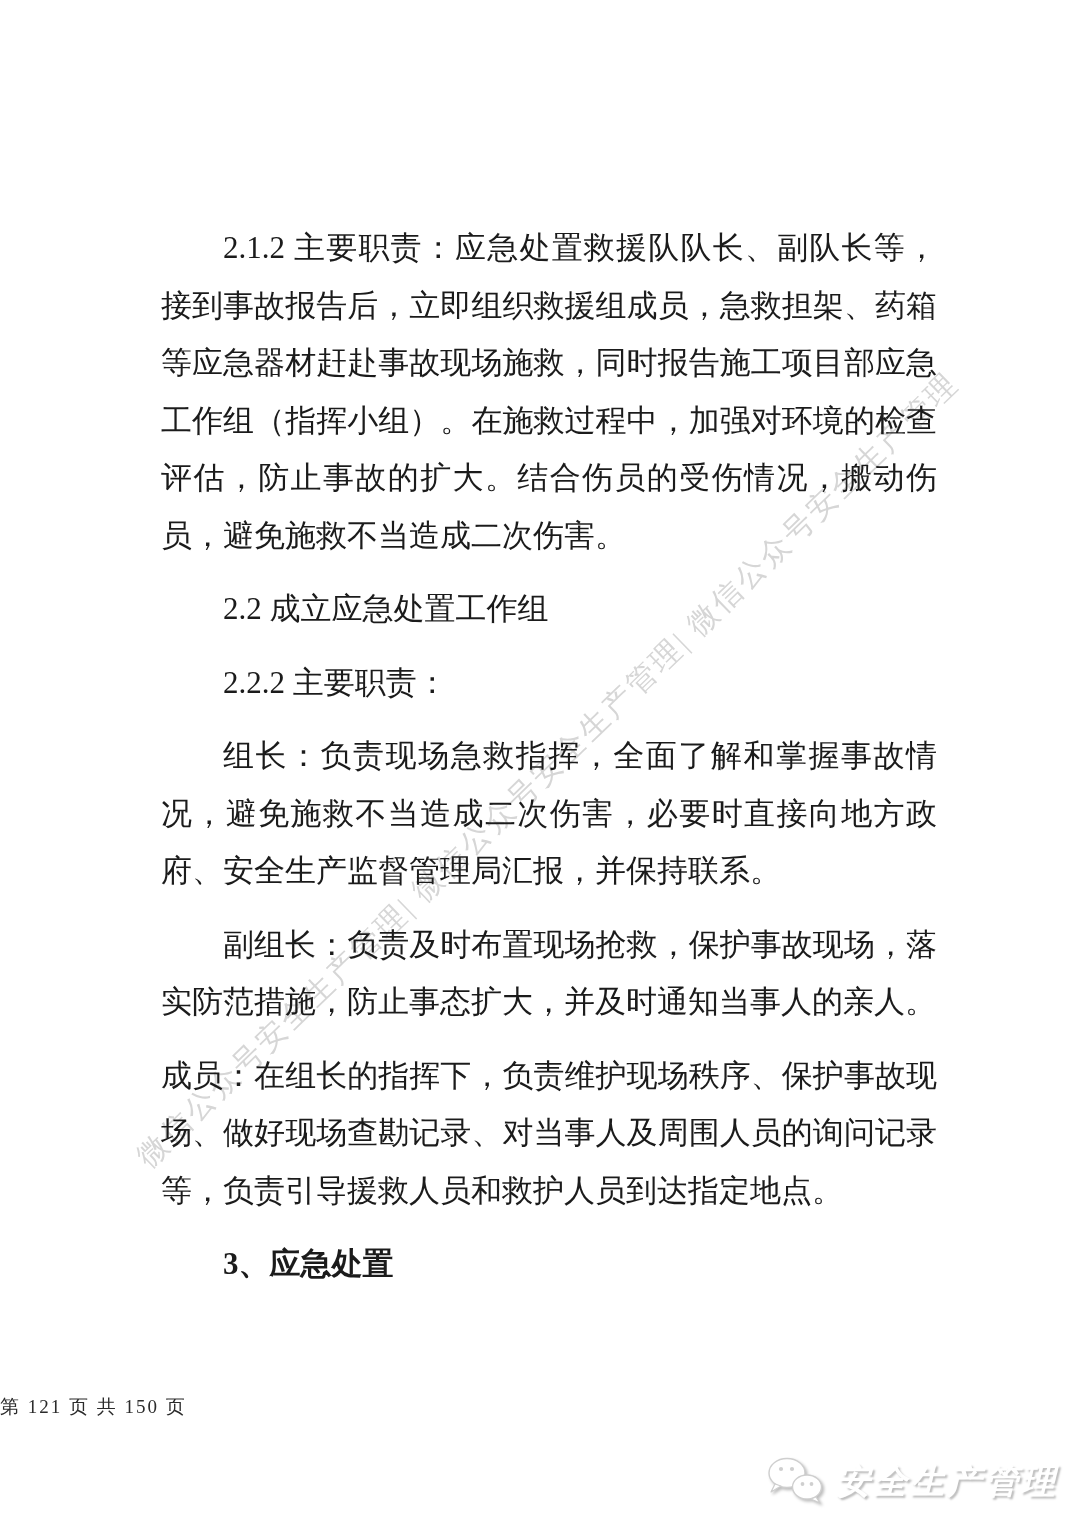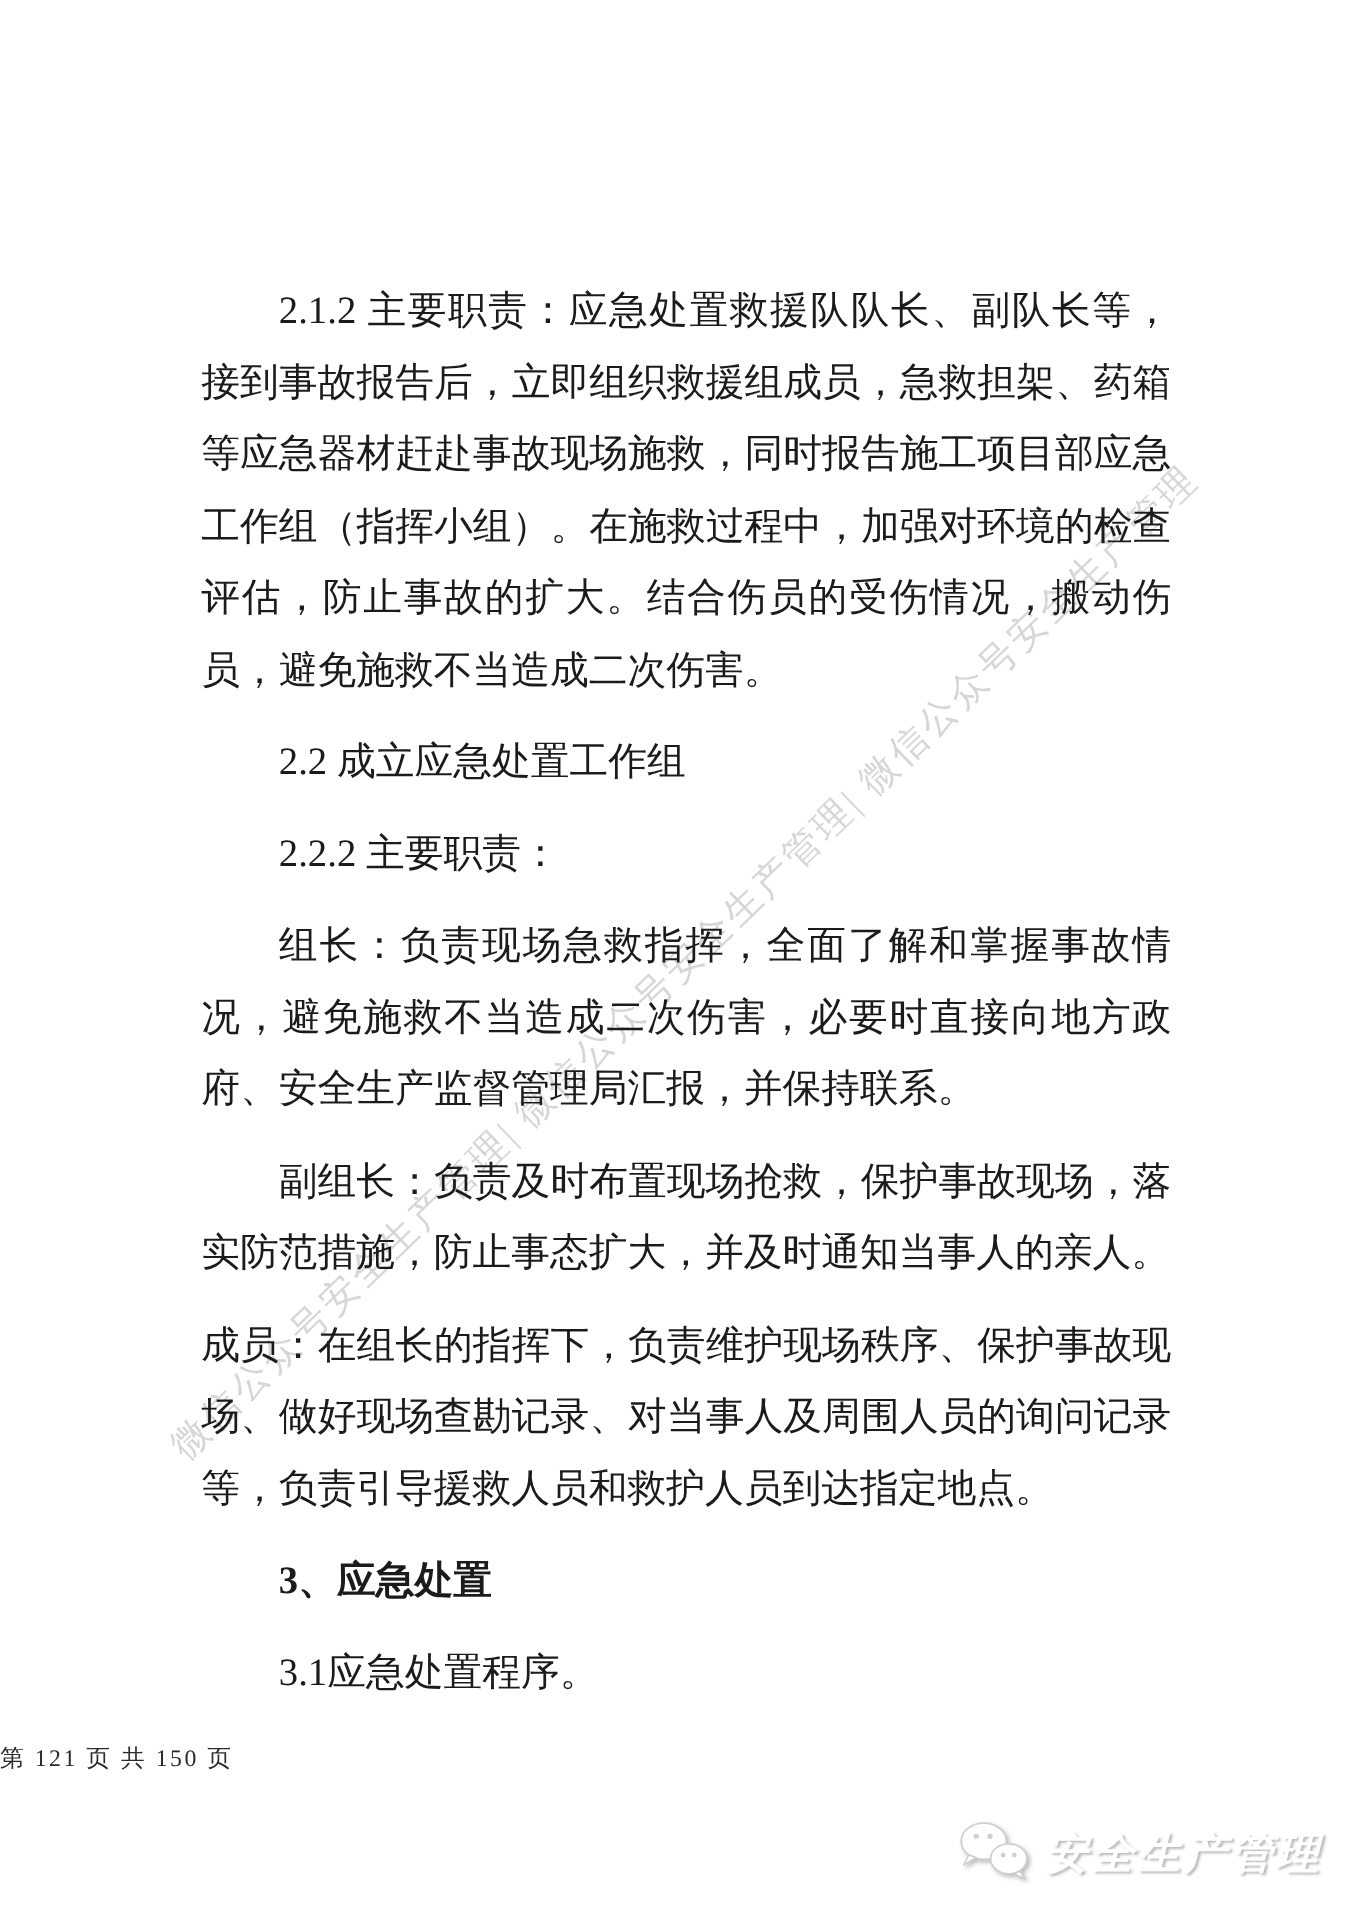--- a/index.html
+++ b/index.html
@@ -83,21 +83,20 @@
   <div class="watermark">微信公众号安全生产管理| 微信公众号安全生产管理| 微信公众号安全生产管理</div>
 
   <div class="content">
     <p class="para indent">2.1.2 主要职责：应急处置救援队队长、副队长等，接到事故报告后，立即组织救援组成员，急救担架、药箱等应急器材赶赴事故现场施救，同时报告施工项目部应急工作组（指挥小组）。在施救过程中，加强对环境的检查评估，防止事故的扩大。结合伤员的受伤情况，搬动伤员，避免施救不当造成二次伤害。</p>
     <p class="para indent">2.2 成立应急处置工作组</p>
     <p class="para indent">2.2.2 主要职责：</p>
     <p class="para indent">组长：负责现场急救指挥，全面了解和掌握事故情况，避免施救不当造成二次伤害，必要时直接向地方政府、安全生产监督管理局汇报，并保持联系。</p>
     <p class="para indent">副组长：负责及时布置现场抢救，保护事故现场，落实防范措施，防止事态扩大，并及时通知当事人的亲人。</p>
     <p class="para">成员：在组长的指挥下，负责维护现场秩序、保护事故现场、做好现场查勘记录、对当事人及周围人员的询问记录等，负责引导援救人员和救护人员到达指定地点。</p>
     <p class="para indent bold-head">3、应急处置</p>
-    <p class="para indent">3.1应急处置程序。</p>
   </div>
 
   <div class="footer-pagenum">第 121 页 共 150 页</div>
 
   <div class="brand">
     <span class="wechat-glyph">
       <svg width="62" height="50" viewBox="0 0 62 50" xmlns="http://www.w3.org/2000/svg">
 
         <ellipse cx="23" cy="18" rx="18" ry="14.5" fill="#ffffff" stroke="#cfcfcf" stroke-width="1.4"></ellipse>
         <path d="M11 29 L7 37 L17 31 Z" fill="#ffffff" stroke="#cfcfcf" stroke-width="1.2" stroke-linejoin="round"></path>

